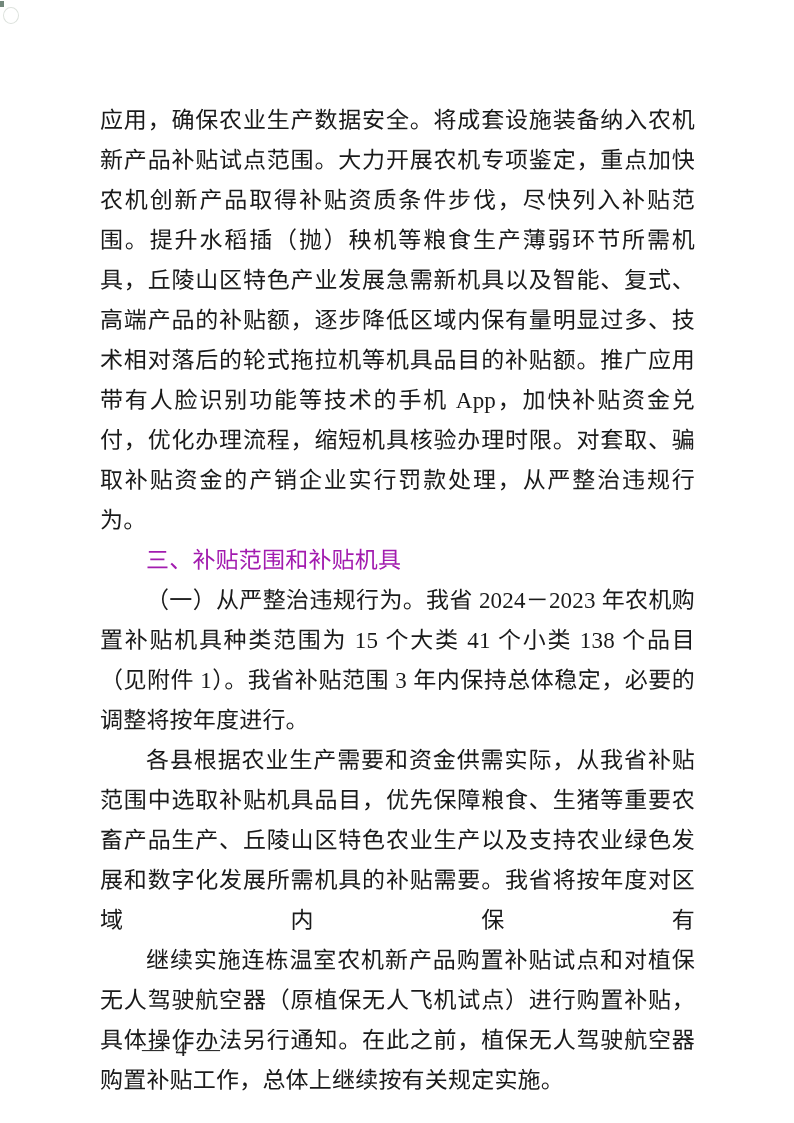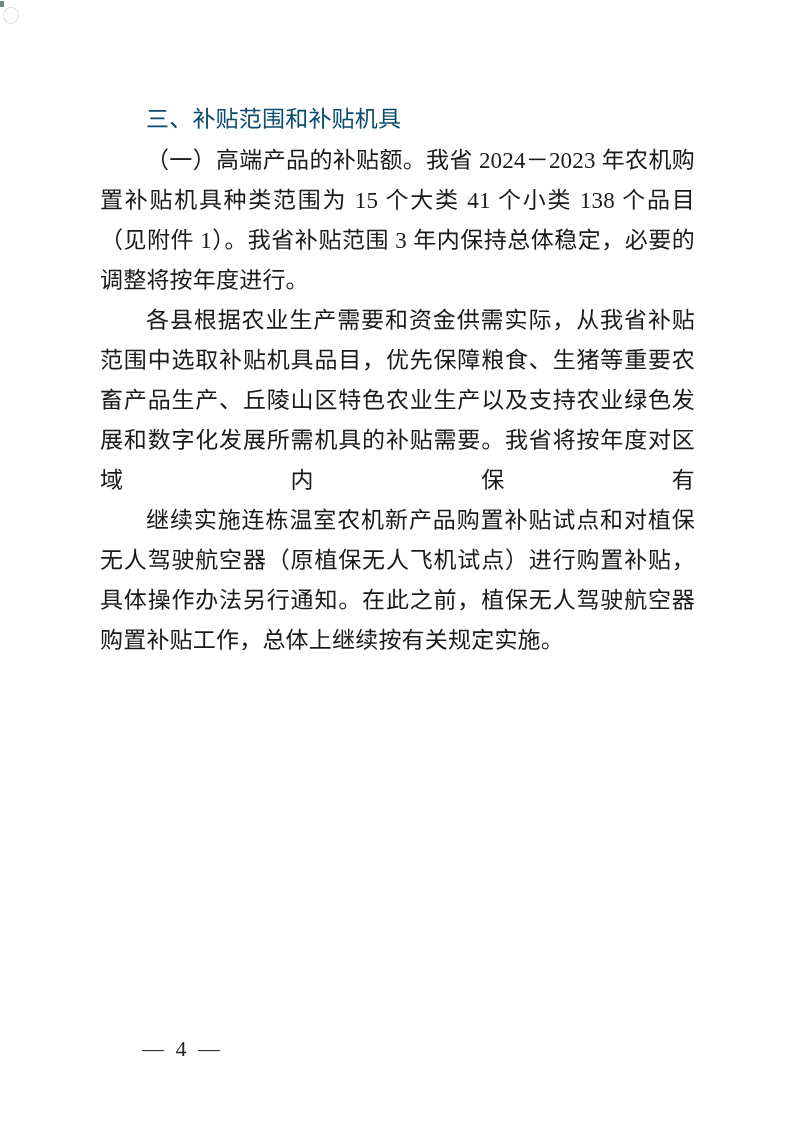--- a/index.html
+++ b/index.html
@@ -55,24 +55,24 @@
     line-height: 40px;
     font-weight: 400;
     text-align: justify;
     letter-spacing: 0.2px;
     word-break: break-all;
   }
   .indent {
     text-indent: 2em;
   }
   .heading {
-    font-family: Liberation Mono, monospace;
+    font-family: Liberation Serif, serif;
     font-weight: 700;
     text-indent: 2em;
-    color: #0c4a6e;
+    color: #a21caf;
   }
   
   .cut {
     text-align-last: justify;
   }
   .kai {
     
     font-family: "Liberation Serif", "DejaVu Serif", serif;
   }
   .footer {
@@ -91,24 +91,25 @@
 
 <div class="page">
 
   <div class="corner-mark">
     <span class="dot"></span>
     <span class="ring"></span>
   </div>
 
   <main class="content">
 
+    <p class="body-text">应用，确保农业生产数据安全。将成套设施装备纳入农机新产品补贴试点范围。大力开展农机专项鉴定，重点加快农机创新产品取得补贴资质条件步伐，尽快列入补贴范围。提升水稻插（抛）秧机等粮食生产薄弱环节所需机具，丘陵山区特色产业发展急需新机具以及智能、复式、高端产品的补贴额，逐步降低区域内保有量明显过多、技术相对落后的轮式拖拉机等机具品目的补贴额。推广应用带有人脸识别功能等技术的手机 App，加快补贴资金兑付，优化办理流程，缩短机具核验办理时限。对套取、骗取补贴资金的产销企业实行罚款处理，从严整治违规行为。</p>
 
     <h3 class="heading">三、补贴范围和补贴机具</h3>
 
-    <p class="body-text indent"><span class="kai">（一）高端产品的补贴额。</span><span>我省 2024－2023 年农机购置补贴机具种类范围为 15 个大类 41 个小类 138 个品目（见附件 1）。我省补贴范围 3 年内保持总体稳定，必要的调整将按年度进行。</span></p>
+    <p class="body-text indent"><span class="kai">（一）从严整治违规行为。</span><span>我省 2024－2023 年农机购置补贴机具种类范围为 15 个大类 41 个小类 138 个品目（见附件 1）。我省补贴范围 3 年内保持总体稳定，必要的调整将按年度进行。</span></p>
 
     <p class="body-text indent cut">各县根据农业生产需要和资金供需实际，从我省补贴范围中选取补贴机具品目，优先保障粮食、生猪等重要农畜产品生产、丘陵山区特色农业生产以及支持农业绿色发展和数字化发展所需机具的补贴需要。我省将按年度对区域内保有</p>
 
     <p class="body-text indent">继续实施连栋温室农机新产品购置补贴试点和对植保无人驾驶航空器（原植保无人飞机试点）进行购置补贴，具体操作办法另行通知。在此之前，植保无人驾驶航空器购置补贴工作，总体上继续按有关规定实施。</p>
 
   </main>
 
   <div class="footer">— 4 —</div>
 
 </div>

